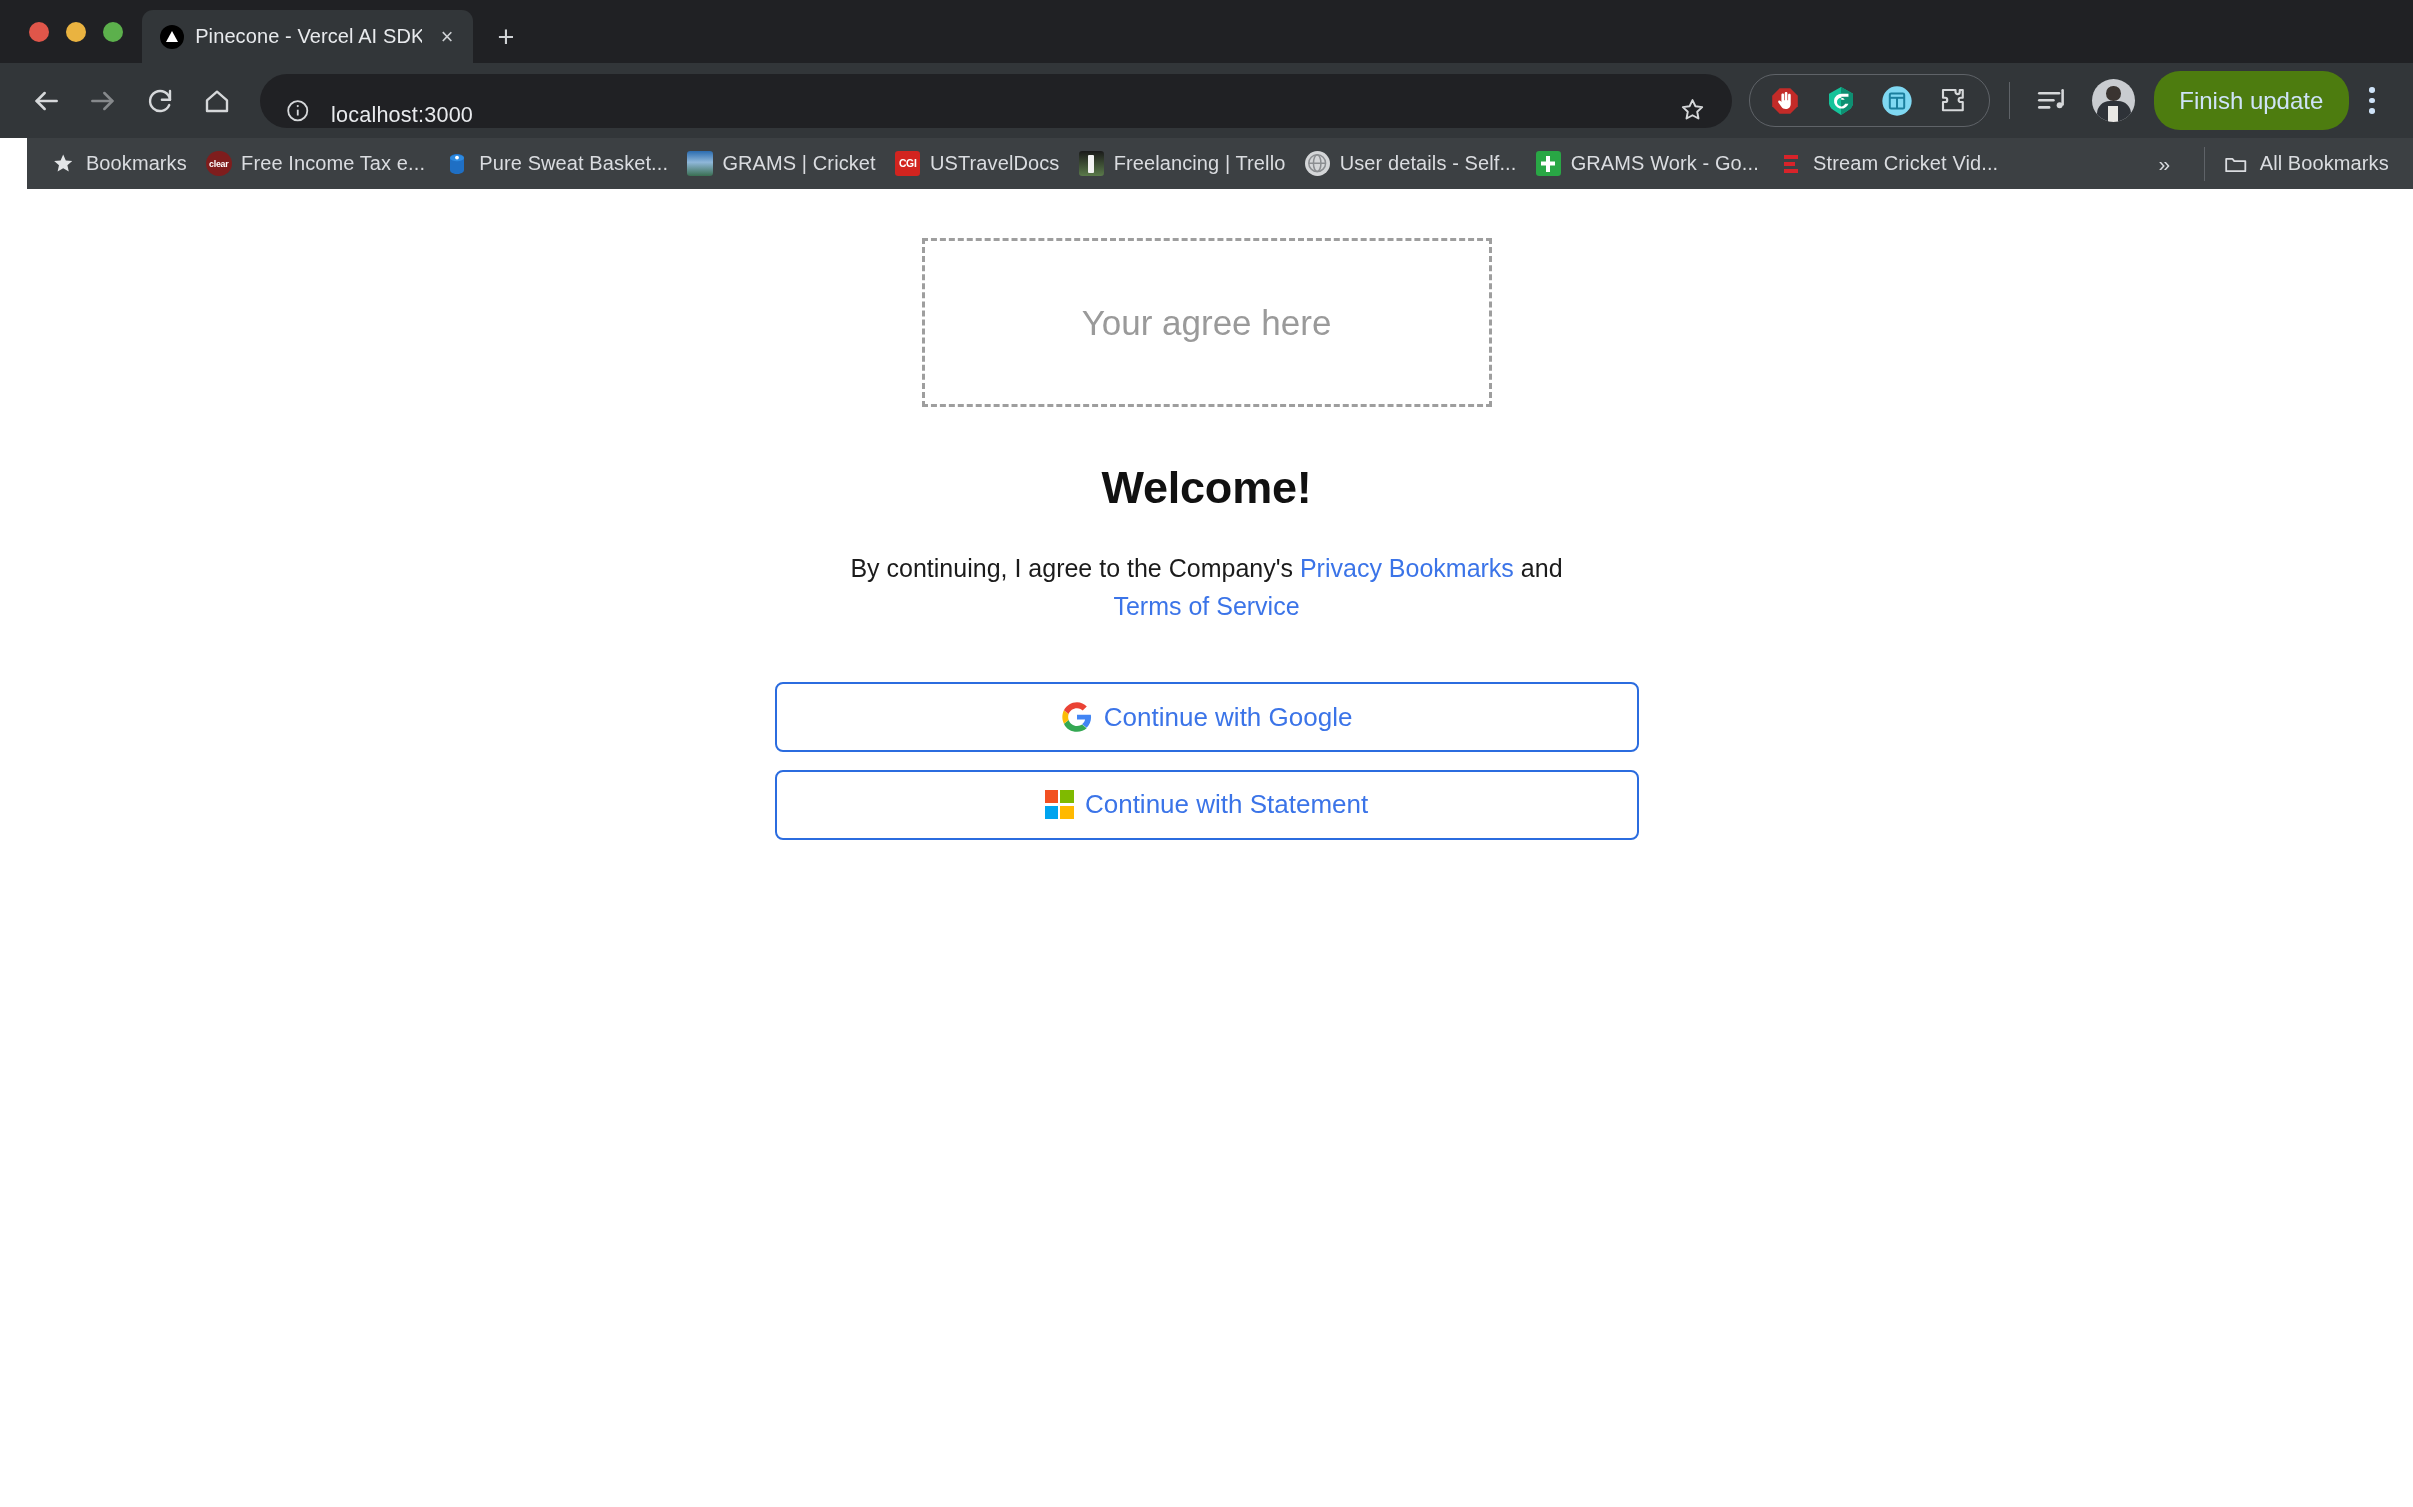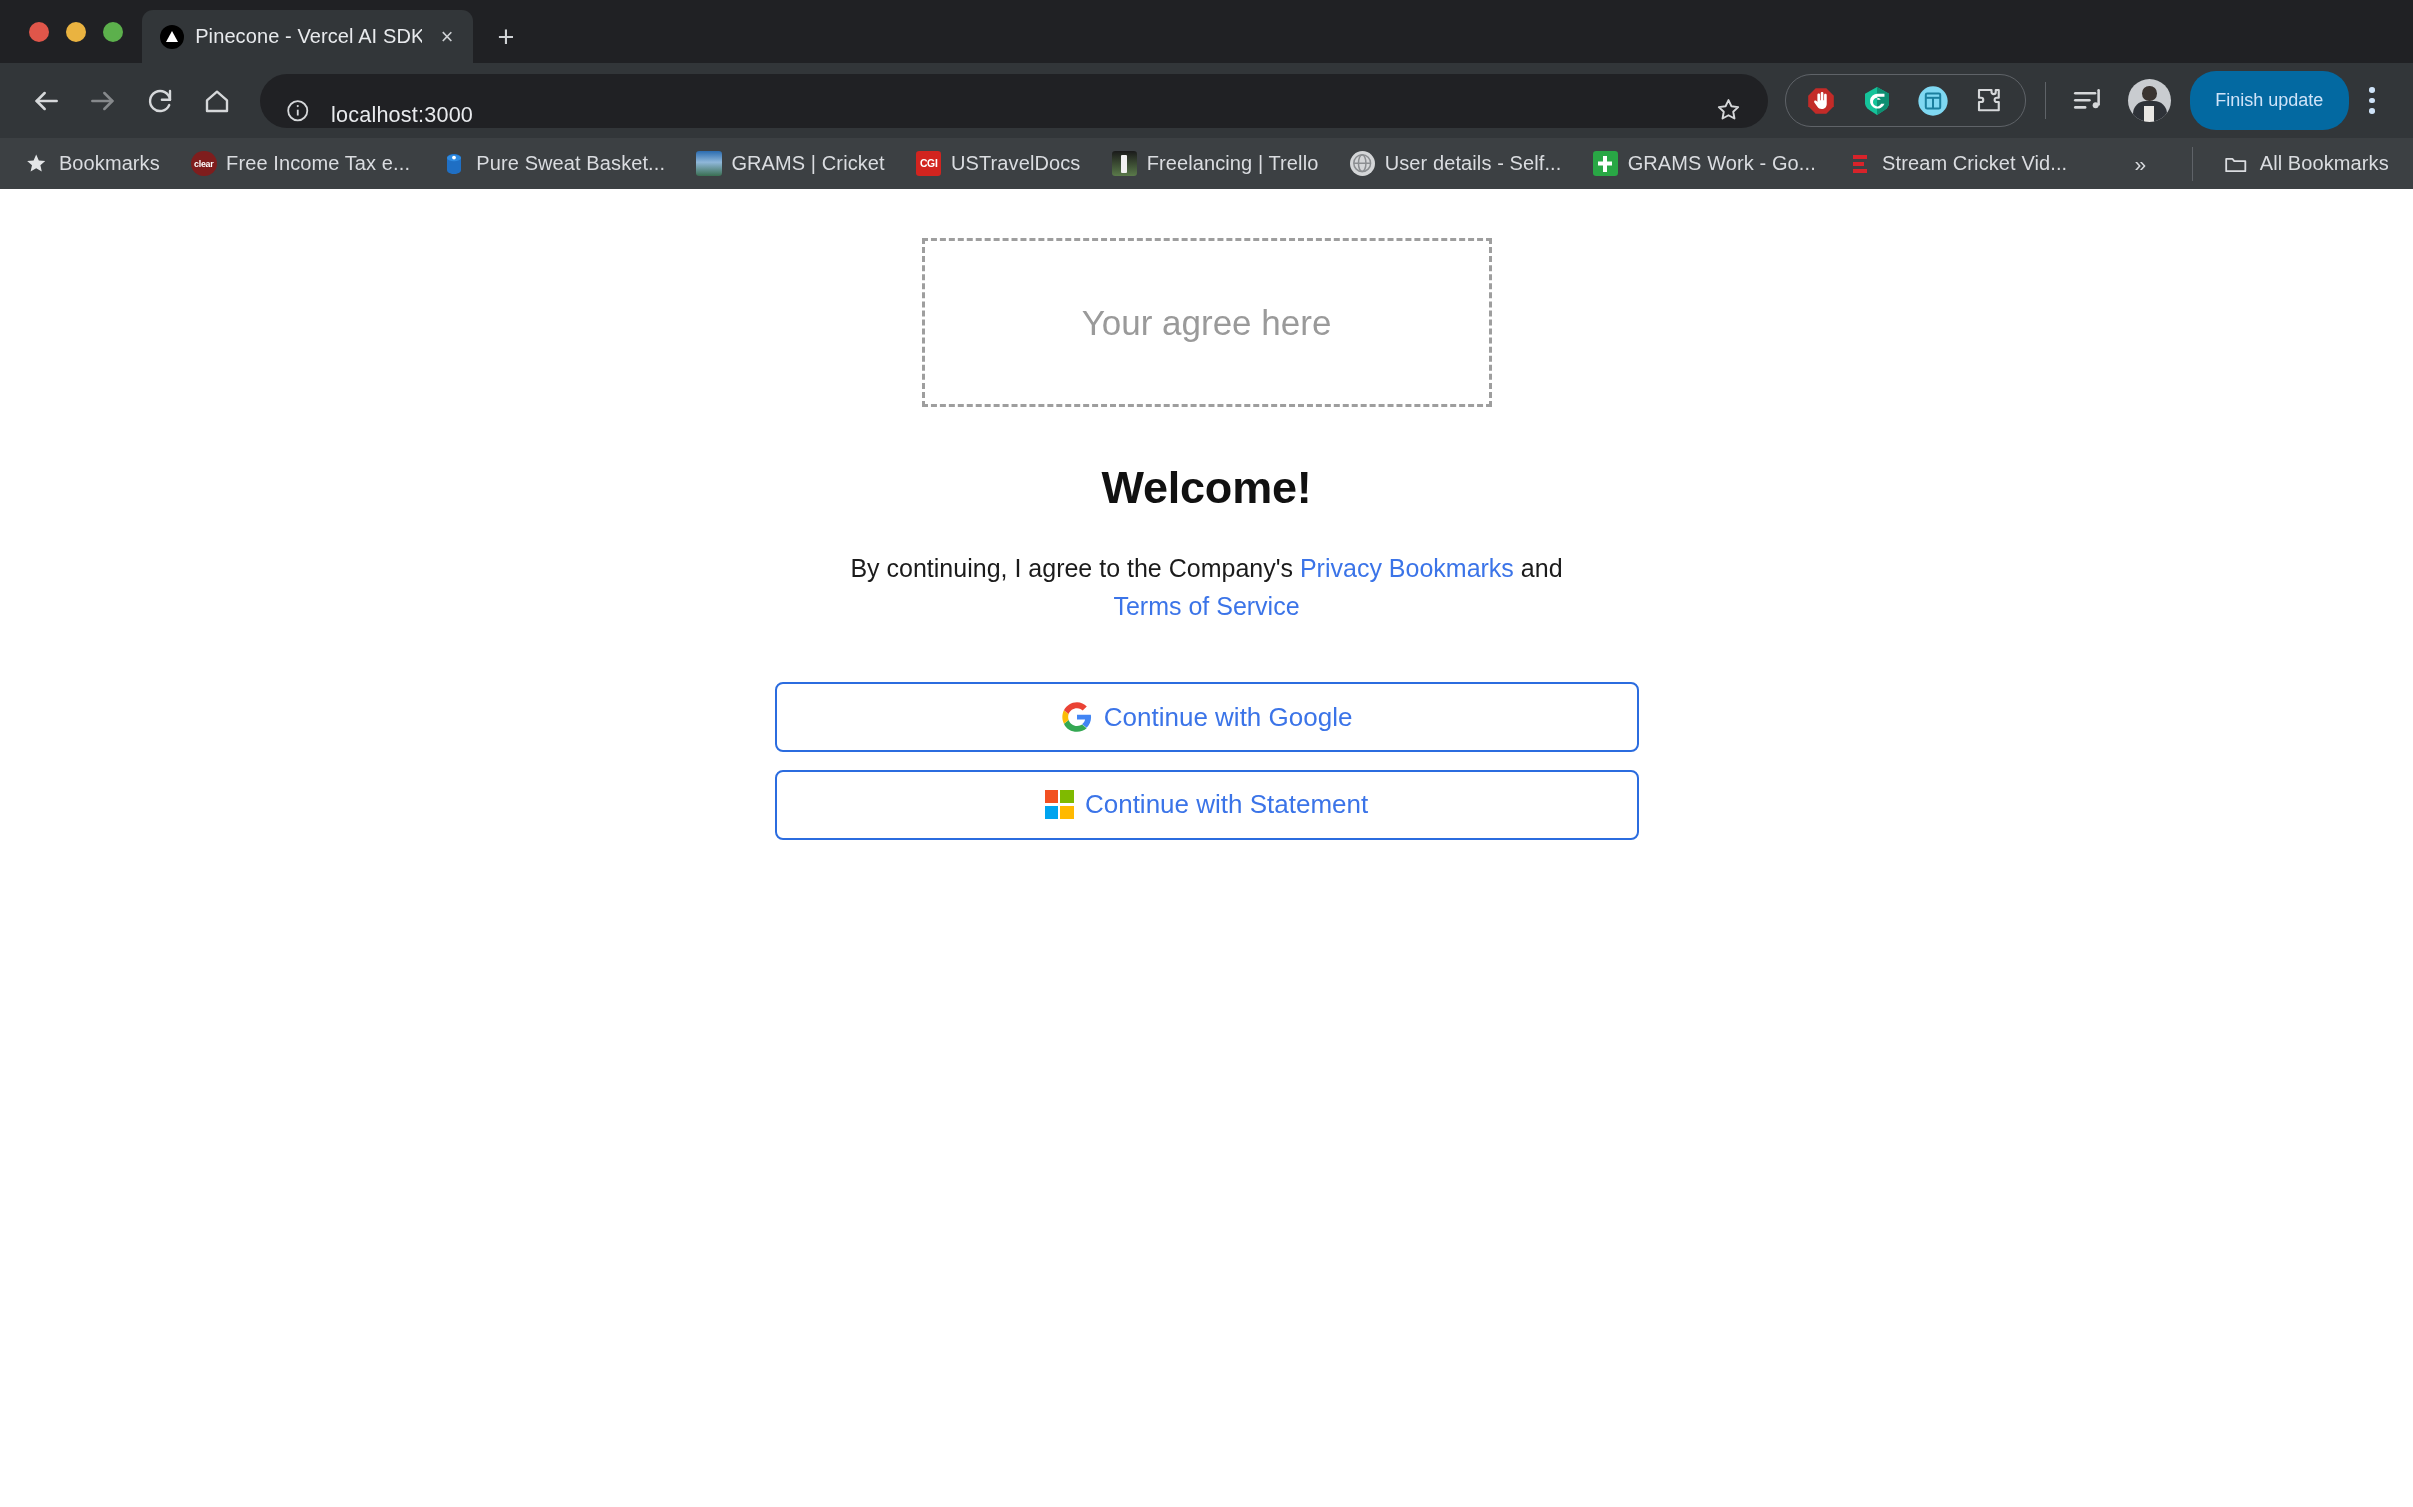--- a/index.html
+++ b/index.html
@@ -147,46 +147,47 @@
     background: #c9ccd0;
     position: relative;
   }
   .avatar .head { position:absolute; width:14.4px; height:14.4px; border-radius:50%; background:#3a3431; left:14.4px; top:7.2px; }
   .avatar .body { position:absolute; width:34px; height:21px; border-radius:12.8px 12.8px 0 0; background:#2e3238; left:4.8px; bottom:0; }
   .avatar .shirt{ position:absolute; width:10.4px; height:16px; background:#e9e7e4; left:16px; bottom:0; }
 
   .finish-update {
     margin-left: 19px;
     height: 59px;
-    background: #0369a1;
+    background: #4d7c0f;
     color: #cfe3f8;
-    font-size: 18px;
+    font-size: 24px;
     border-radius: 26px;
     display: flex; align-items: center;
     padding: 0 25.5px;
     white-space: nowrap;
     flex: 0 0 auto;
   }
   .kebab {
     width: 40px; height: 53px; margin-left: 3.2px;
     display: flex; flex-direction: column; align-items: center; justify-content: center; gap: 4.8px;
     flex: 0 0 40px;
   }
   .kebab span { width: 5.6px; height: 5.6px; border-radius: 50%; background: #cfe3f8; display:block; }
 
   
   .bookmarks {
     height: 51px;
     background: #3c4043;
     display: flex;
     align-items: center;
     padding: 0 21px 0 19px;
-    gap: 12px;
+    gap: 0;
     flex: 0 0 51px;
     overflow: hidden;
+    margin-left: 27px;
   }
   .bm {
     display: flex; align-items: center; gap: 9.6px;
     padding: 0 14.4px 0 4.8px;
     height: 42px;
     white-space: nowrap;
     flex: 0 0 auto;
   }
   .bm-label { color: #dadce0; font-size: 20px; letter-spacing: 0.1px; }
   .bm-ico { width: 25.5px; height: 25.5px; flex: 0 0 25.5px; display:flex; align-items:center; justify-content:center; border-radius: 3.2px; overflow:hidden; position:relative; }

